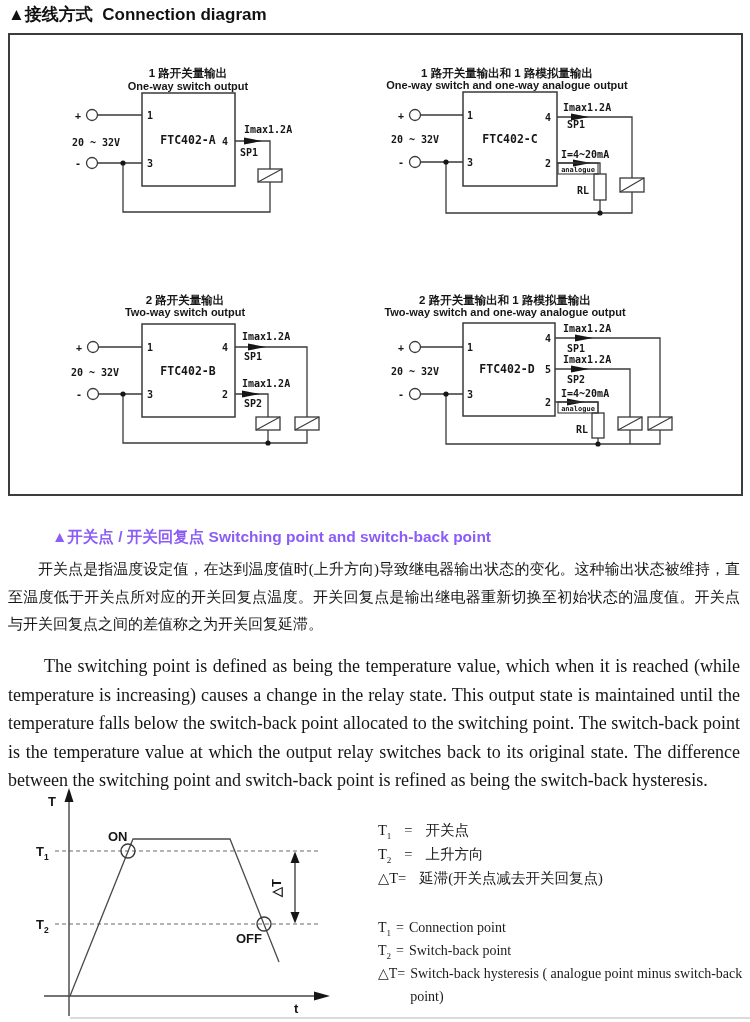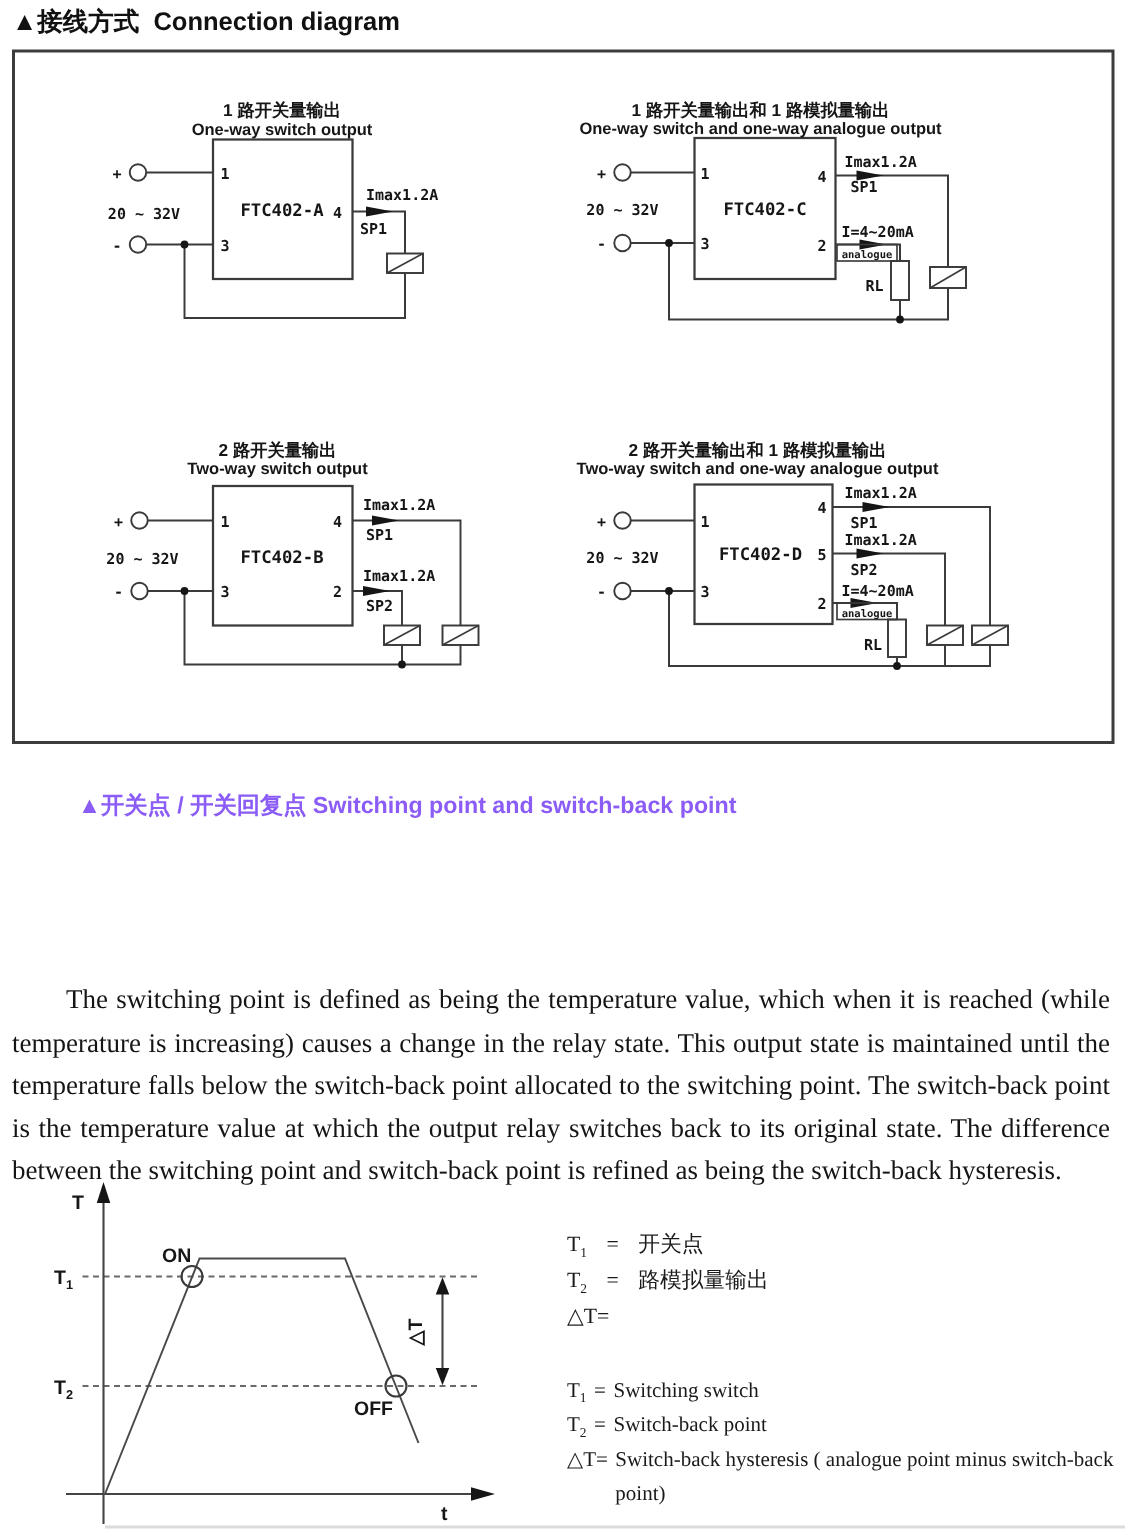--- a/index.html
+++ b/index.html
@@ -176,20 +176,21 @@
     <text class="m" x="188" y="62">Imax1.2A</text>
     <text class="m" x="192" y="82">SP1</text>
     <text class="m" x="188" y="93">Imax1.2A</text>
     <text class="m" x="192" y="113">SP2</text>
     <text class="m" x="186" y="127">I=4~20mA</text>
     <text class="sm" x="203" y="141" text-anchor="middle">analogue</text>
     <text class="m" x="213" y="163" text-anchor="end">RL</text>
   </svg>
 
   <div class="sec2">▲开关点 / 开关回复点 Switching point and switch-back point</div>
+  <div class="para para-cn">开关点是指温度设定值，在达到温度值时(上升方向)导致继电器输出状态的变化。这种输出状态被维持，直至温度低于开关点所对应的开关回复点温度。开关回复点是输出继电器重新切换至初始状态的温度值。开关点与开关回复点之间的差值称之为开关回复延滞。</div>
   <div class="para para-en">The switching point is defined as being the temperature value, which when it is reached  (while temperature is increasing) causes a change in the relay state. This output state is maintained until the temperature falls below the switch-back point allocated to the switching point. The switch-back point is the temperature value at which the output relay switches back to its original state. The difference between the switching point and switch-back point is refined as being the switch-back hysteresis.</div>
 
   <svg class="dsvg" style="left:30px;top:780px" width="335" height="242" viewBox="0 0 335 242">
     <line class="gdash" x1="25" y1="71" x2="288" y2="71"></line>
     <line class="gdash" x1="25" y1="144" x2="288" y2="144"></line>
     <line class="gaxis" x1="39" y1="236" x2="39" y2="20"></line>
     <polygon class="ah" points="39,8 34.5,22 43.5,22"></polygon>
     <line class="gaxis" x1="14" y1="216" x2="286" y2="216"></line>
     <polygon class="ah" points="300,216 284,211.5 284,220.5"></polygon>
     <polyline class="gcurve" points="40,216 103,59 200,59 249,182"></polyline>
@@ -211,33 +212,34 @@
 
   <div class="legend legend-cn">
     <div class="lrow">
       <span class="lsym"><span>T</span><sub>1</sub></span>
       <span class="leq">=</span>
       <span class="ltxt">开关点</span>
     </div>
     <div class="lrow">
       <span class="lsym"><span>T</span><sub>2</sub></span>
       <span class="leq">=</span>
-      <span class="ltxt">路模拟量输出</span>
+      <span class="ltxt">上升方向</span>
     </div>
     <div class="lrow">
       <span class="lsym"><span>△T=</span><sub></sub></span>
 
+      <span class="ltxt">延滞(开关点减去开关回复点)</span>
     </div>
   </div>
 
   <div class="legend legend-en">
     <div class="lrow">
       <span class="lsym"><span>T</span><sub>1</sub></span>
       <span class="leq">=</span>
-      <span class="ltxt">Switching switch</span>
+      <span class="ltxt">Connection point</span>
     </div>
     <div class="lrow">
       <span class="lsym"><span>T</span><sub>2</sub></span>
       <span class="leq">=</span>
       <span class="ltxt">Switch-back point</span>
     </div>
     <div class="lrow">
       <span class="lsym"><span>△T=</span><sub></sub></span>
 
       <span class="ltxt">Switch-back hysteresis ( analogue point minus switch-back point)</span>

